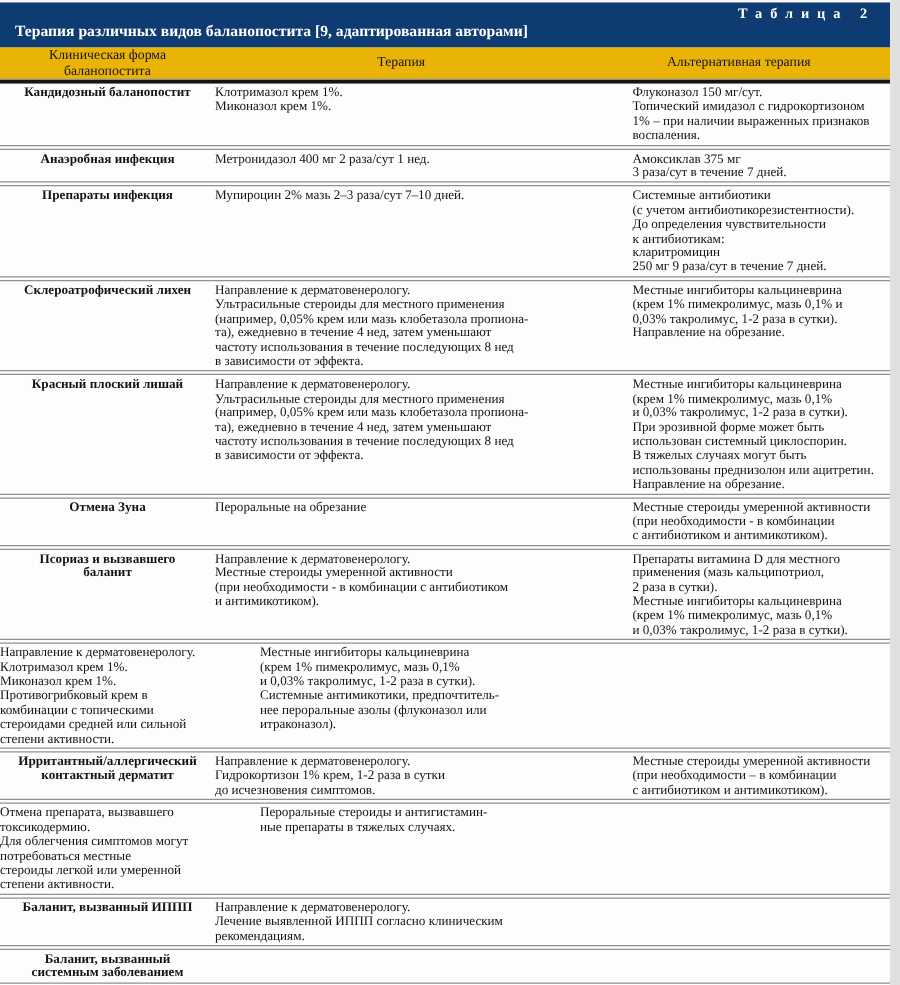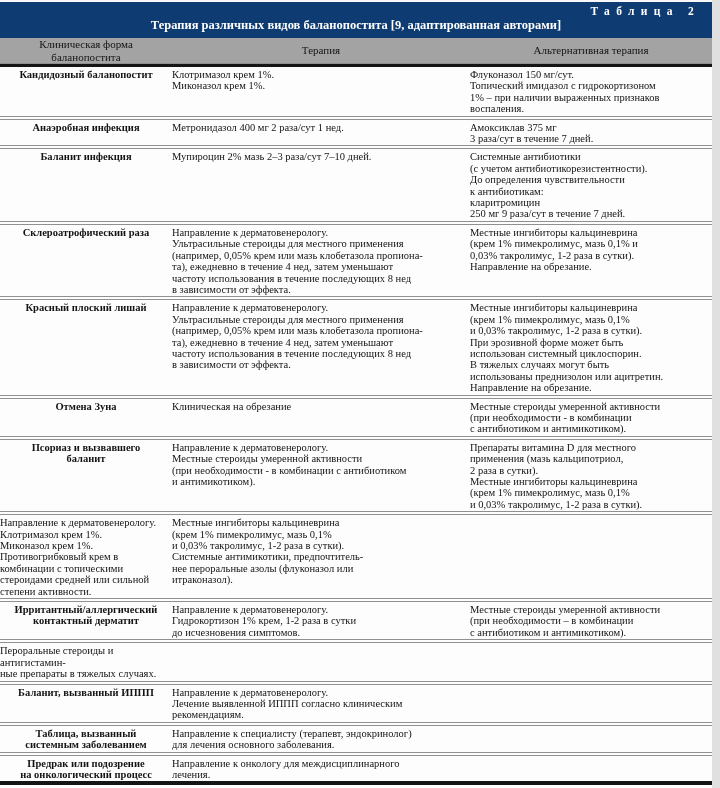--- a/index.html
+++ b/index.html
@@ -5,36 +5,36 @@
   html, body { margin:0; padding:0; background:#e0e0e0; }
   .page {
     width:712px; height:788px; overflow:hidden;
     display:flex; flex-direction:column;
     background:#e0e0e0; color:#141414;
     font-family:"Liberation Serif", serif;
   }
   .top-strip { height:11px; background:#dcdcdc; border-bottom:2px solid #f8f8f8; }
   .title-band { background:#0e3c72; color:#ffffff; padding:3px 12px 5px; }
   .table-label { text-align:right; font-size:11.5px; font-weight:bold; letter-spacing:0.55em; }
-  .table-title { text-align:center; font-size:12.5px; font-weight:bold; margin-top:1px; }
+  .table-title { text-align:left; font-size:12.5px; font-weight:bold; margin-top:1px; }
   .band-gap { height:2px; background:#f2f2f2; }
   .col-headers {
-    background:#a3a3a3; height:31px;
+    background:#eab308; height:31px;
     display:grid; grid-template-columns:172px 298px 1fr;
     align-items:center; justify-items:center; text-align:center;
     font-size:11px; line-height:12.5px; white-space:pre-line;
     border-bottom:1px solid #8f8f8f;
   }
   .head-rule { height:2px; background:#fdfdfd; border-bottom:3px solid #151515; }
   .tbody { background:#fdfdfd; }
   .row { display:grid; grid-template-columns:172px 298px 1fr; padding:2px 0 1px; }
   .cell { white-space:pre-line; font-size:10.5px; line-height:11.4px; }
   .cell-form { font-weight:bold; text-align:center; padding:0 4px; }
   .cell-therapy { padding-right:4px; }
-  .cell-alt { padding-right:13px; }
+  .cell-alt { padding-right:2px;margin-left:36px; }
   .sep { height:2px; border-top:1px solid #909090; border-bottom:1px solid #909090; background:#fdfdfd; }
   .bottom-rule { height:2px; border-top:2px solid #151515; border-bottom:2px solid #151515; background:#fdfdfd; }
   .footer-strip { flex:1; background:#e0e0e0; border-top:3px solid #ffffff; }
 </style>
 </head>
 <body>
 
 <div class="page">
   <div class="top-strip"></div>
 
@@ -69,33 +69,33 @@
 
     <div class="row">
       <div class="cell cell-form">Анаэробная инфекция</div>
       <div class="cell cell-therapy">Метронидазол 400 мг 2 раза/сут 1 нед.</div>
       <div class="cell cell-alt">Амоксиклав 375 мг
 3 раза/сут в течение 7 дней.</div>
     </div>
     <div class="sep"></div>
 
     <div class="row">
-      <div class="cell cell-form">Баланит инфекция</div>
+      <div class="cell cell-form">Препараты инфекция</div>
       <div class="cell cell-therapy">Мупироцин 2% мазь 2–3 раза/сут 7–10 дней.</div>
       <div class="cell cell-alt">Системные антибиотики
 (с учетом антибиотикорезистентности).
 До определения чувствительности
 к антибиотикам:
 кларитромицин
 250 мг 9 раза/сут в течение 7 дней.</div>
     </div>
     <div class="sep"></div>
 
     <div class="row">
-      <div class="cell cell-form">Склероатрофический раза</div>
+      <div class="cell cell-form">Склероатрофический лихен</div>
       <div class="cell cell-therapy">Направление к дерматовенерологу.
 Ультрасильные стероиды для местного применения
 (например, 0,05% крем или мазь клобетазола пропиона-
 та), ежедневно в течение 4 нед, затем уменьшают
 частоту использования в течение последующих 8 нед
 в зависимости от эффекта.</div>
       <div class="cell cell-alt">Местные ингибиторы кальциневрина
 (крем 1% пимекролимус, мазь 0,1% и
 0,03% такролимус, 1-2 раза в сутки).
 Направление на обрезание.</div>
@@ -116,21 +116,21 @@
 При эрозивной форме может быть
 использован системный циклоспорин.
 В тяжелых случаях могут быть
 использованы преднизолон или ацитретин.
 Направление на обрезание.</div>
     </div>
     <div class="sep"></div>
 
     <div class="row">
       <div class="cell cell-form">Отмена Зуна</div>
-      <div class="cell cell-therapy">Клиническая на обрезание</div>
+      <div class="cell cell-therapy">Пероральные на обрезание</div>
       <div class="cell cell-alt">Местные стероиды умеренной активности
 (при необходимости - в комбинации
 с антибиотиком и антимикотиком).</div>
     </div>
     <div class="sep"></div>
 
     <div class="row">
       <div class="cell cell-form">Псориаз и вызвавшего
 баланит</div>
       <div class="cell cell-therapy">Направление к дерматовенерологу.
@@ -167,39 +167,40 @@
       <div class="cell cell-therapy">Направление к дерматовенерологу.
 Гидрокортизон 1% крем, 1-2 раза в сутки
 до исчезновения симптомов.</div>
       <div class="cell cell-alt">Местные стероиды умеренной активности
 (при необходимости – в комбинации
 с антибиотиком и антимикотиком).</div>
     </div>
     <div class="sep"></div>
 
     <div class="row">
+      <div class="cell cell-therapy">Отмена препарата, вызвавшего токсикодермию.
+Для облегчения симптомов могут потребоваться местные
+стероиды легкой или умеренной степени активности.</div>
       <div class="cell cell-alt">Пероральные стероиды и антигистамин-
 ные препараты в тяжелых случаях.</div>
     </div>
     <div class="sep"></div>
 
     <div class="row">
       <div class="cell cell-form">Баланит, вызванный ИППП</div>
       <div class="cell cell-therapy">Направление к дерматовенерологу.
 Лечение выявленной ИППП согласно клиническим
 рекомендациям.</div>
       <div class="cell cell-alt"></div>
     </div>
     <div class="sep"></div>
 
     <div class="row">
-      <div class="cell cell-form">Таблица, вызванный
+      <div class="cell cell-form">Баланит, вызванный
 системным заболеванием</div>
-      <div class="cell cell-therapy">Направление к специалисту (терапевт, эндокринолог)
-для лечения основного заболевания.</div>
       <div class="cell cell-alt"></div>
     </div>
     <div class="sep"></div>
 
     <div class="row">
       <div class="cell cell-form">Предрак или подозрение
 на онкологический процесс</div>
       <div class="cell cell-therapy">Направление к онкологу для междисциплинарного
 лечения.</div>
       <div class="cell cell-alt"></div>

